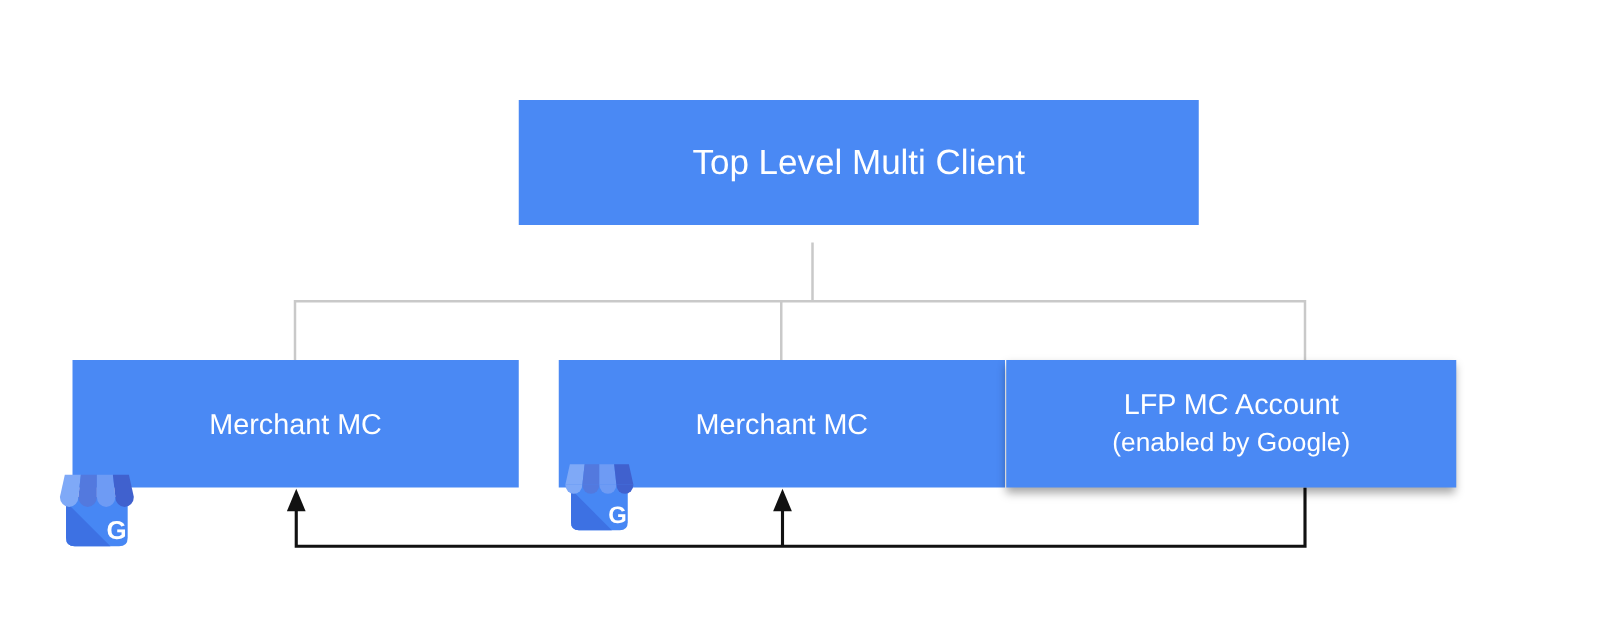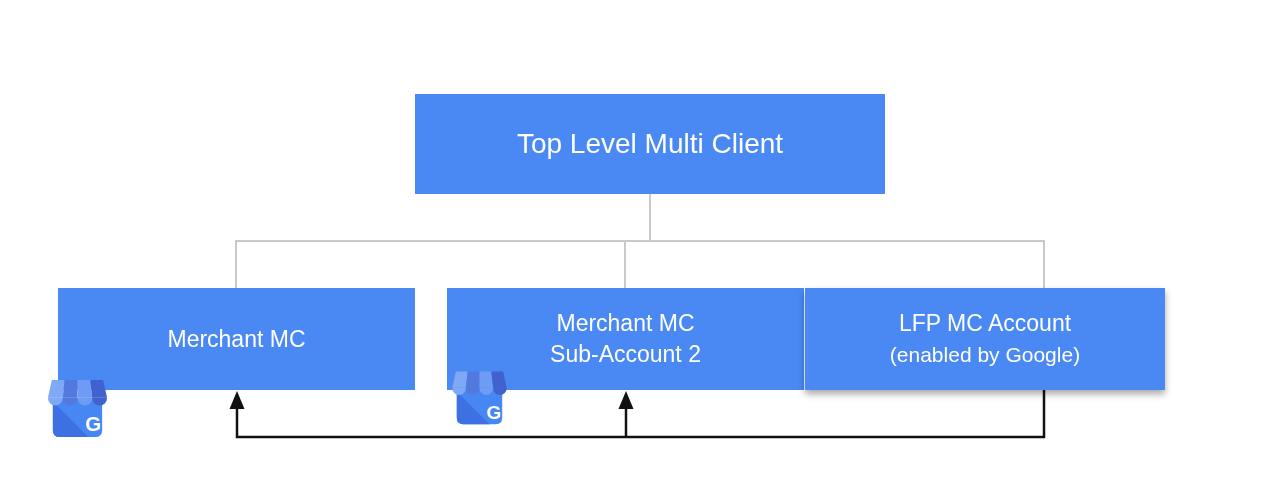--- a/index.html
+++ b/index.html
@@ -27,22 +27,22 @@
     background: #4a89f4;
     color: #ffffff;
     display: flex;
     flex-direction: column;
     align-items: center;
     justify-content: center;
     text-align: center;
   }
   .node-root {
     left: 415px;
-    top: 94px;
-    width: 470px;
+    top: 80px;
+    width: 544px;
     height: 100px;
     font-size: 28px;
     line-height: 40px;
   }
   .node-child {
     top: 288px;
     height: 102px;
     font-size: 23px;
     line-height: 31px;
   }
@@ -88,21 +88,20 @@
   <div class="node node-root">
     <span class="line1">Top Level Multi Client</span>
   </div>
 
   <div class="node node-child node-sub1">
     <span class="line1">Merchant MC</span>
   </div>
 
   <div class="node node-child node-sub2">
     <span class="line1">Merchant MC</span>
-    <span class="line2">Sub-Account 2</span>
   </div>
 
   <div class="node node-child node-lfp">
     <span class="line1">LFP MC Account</span>
     <span class="line2">(enabled by Google)</span>
   </div>
 
   <svg class="gmb-icon gmb-icon-1" viewBox="0 0 76 70" xmlns="http://www.w3.org/2000/svg">
 
     <path d="M13 26 H63 V59 Q63 66 56 66 H20 Q13 66 13 59 Z" fill="#4787f4"></path>

